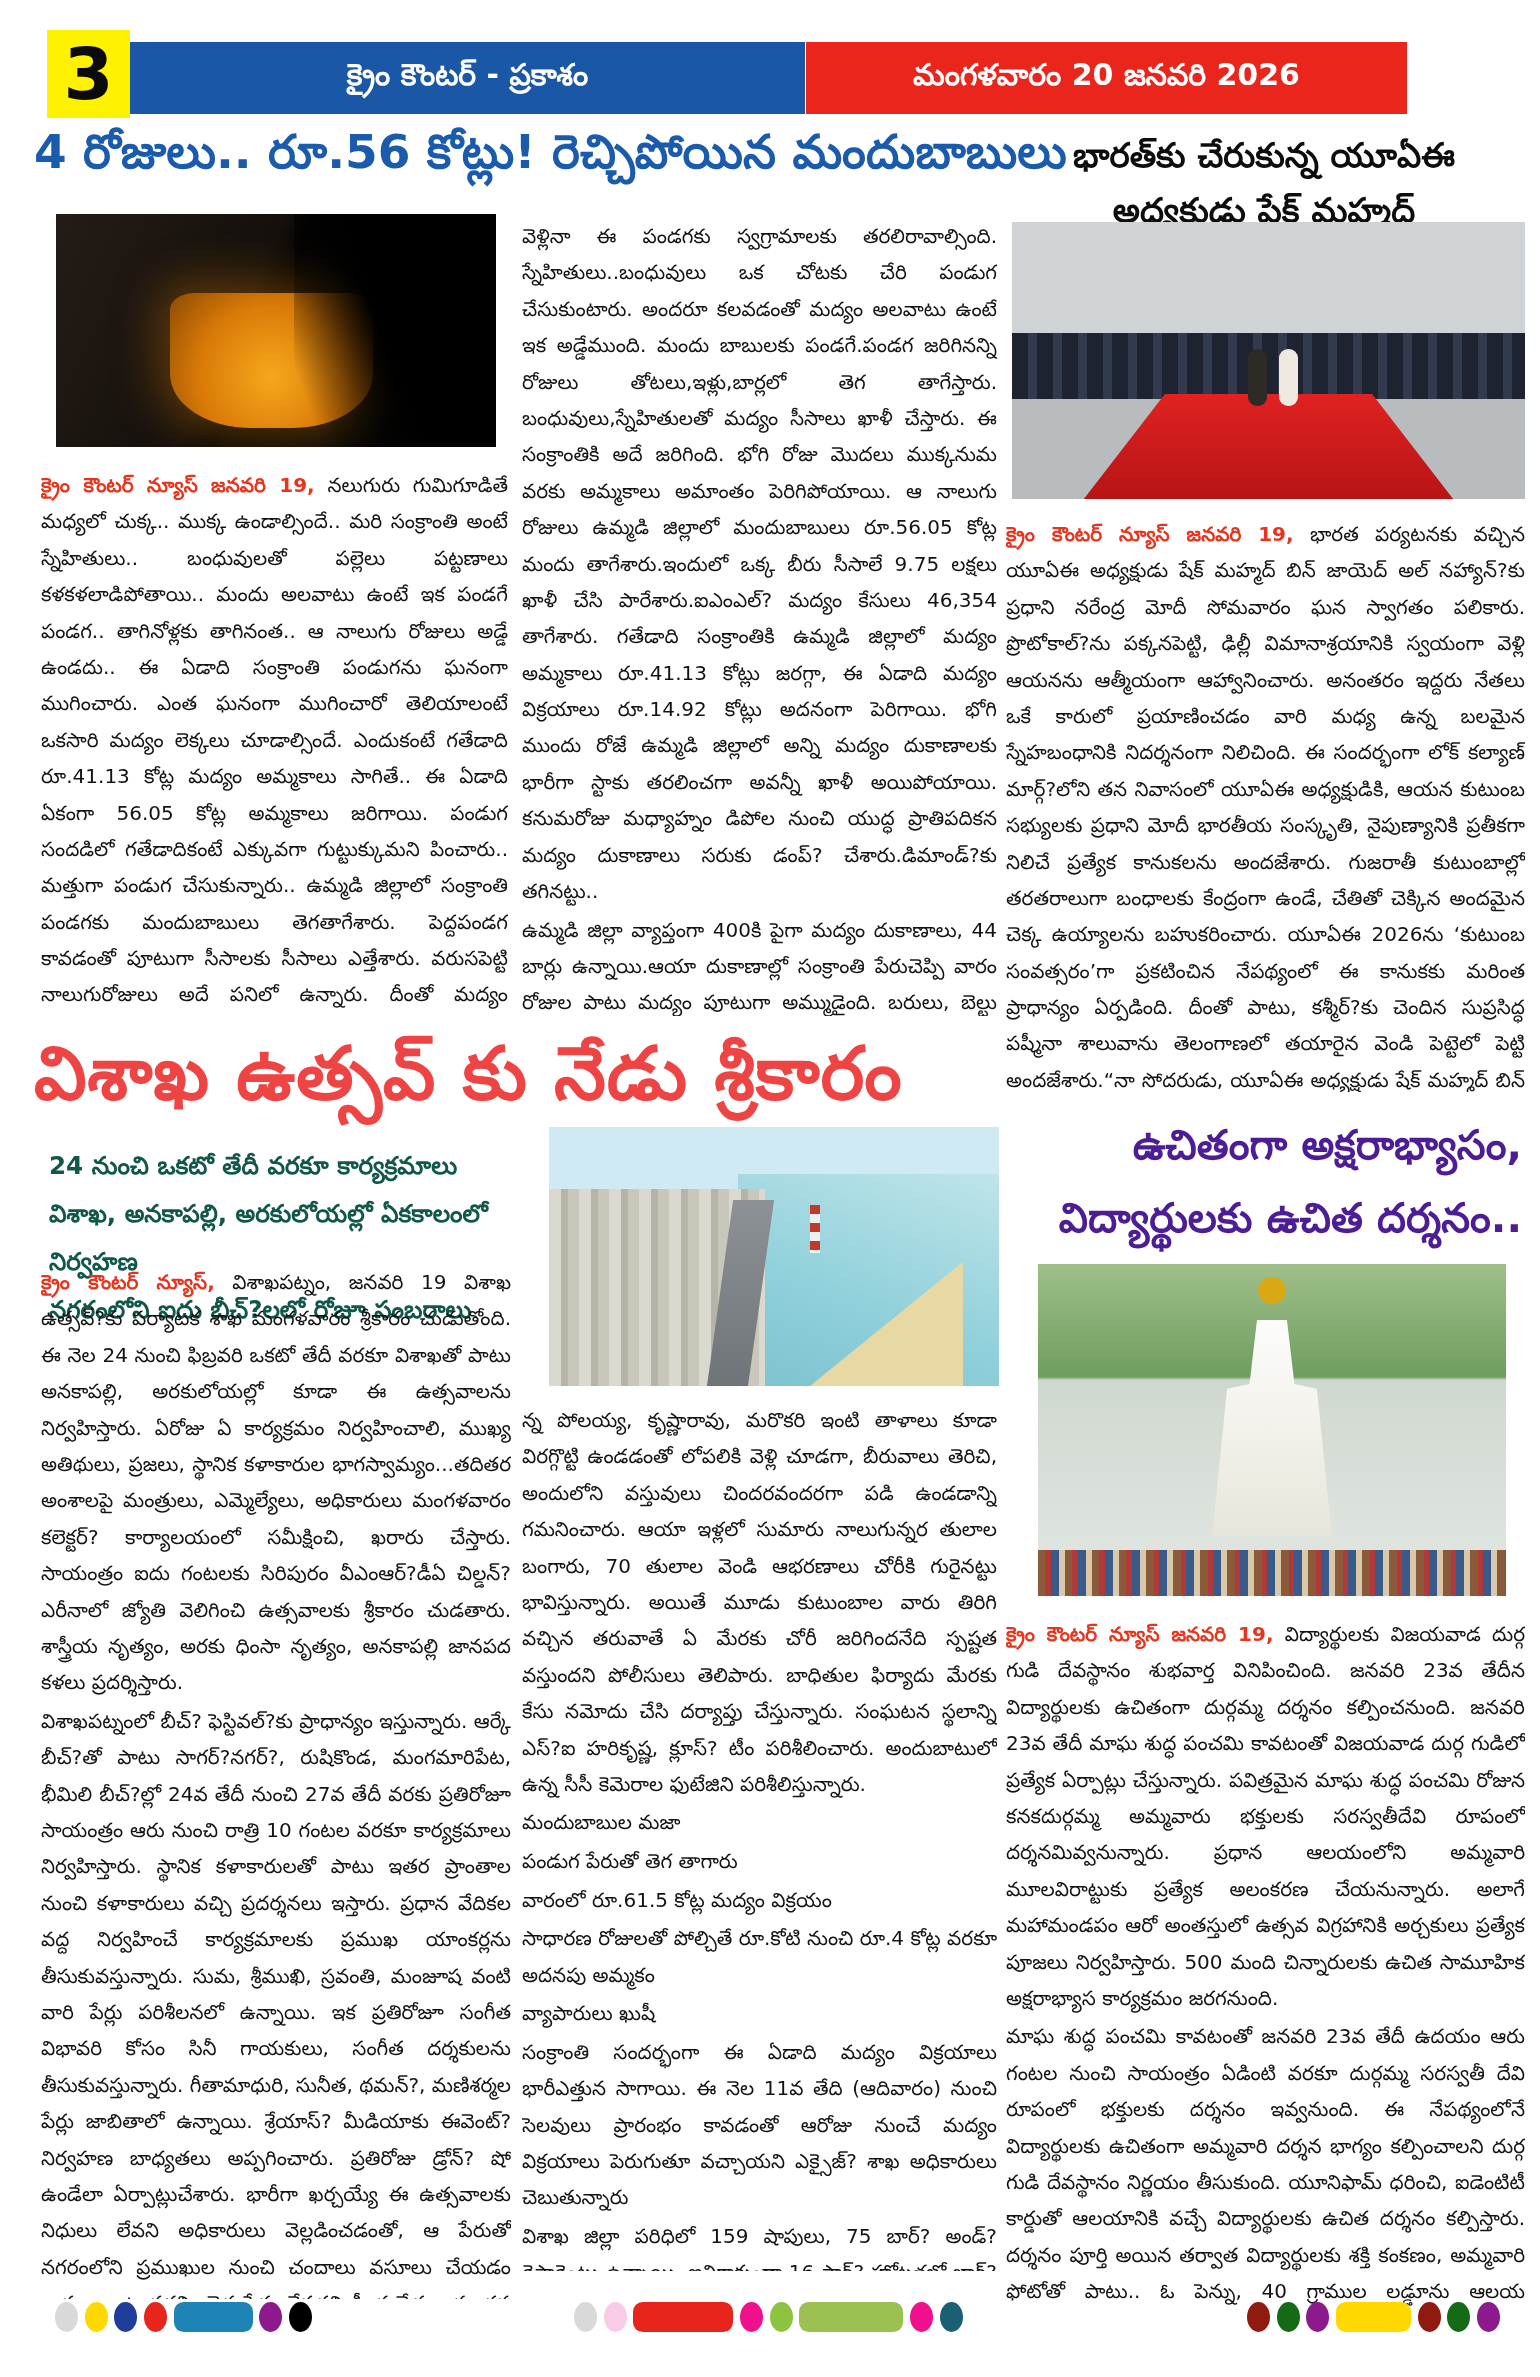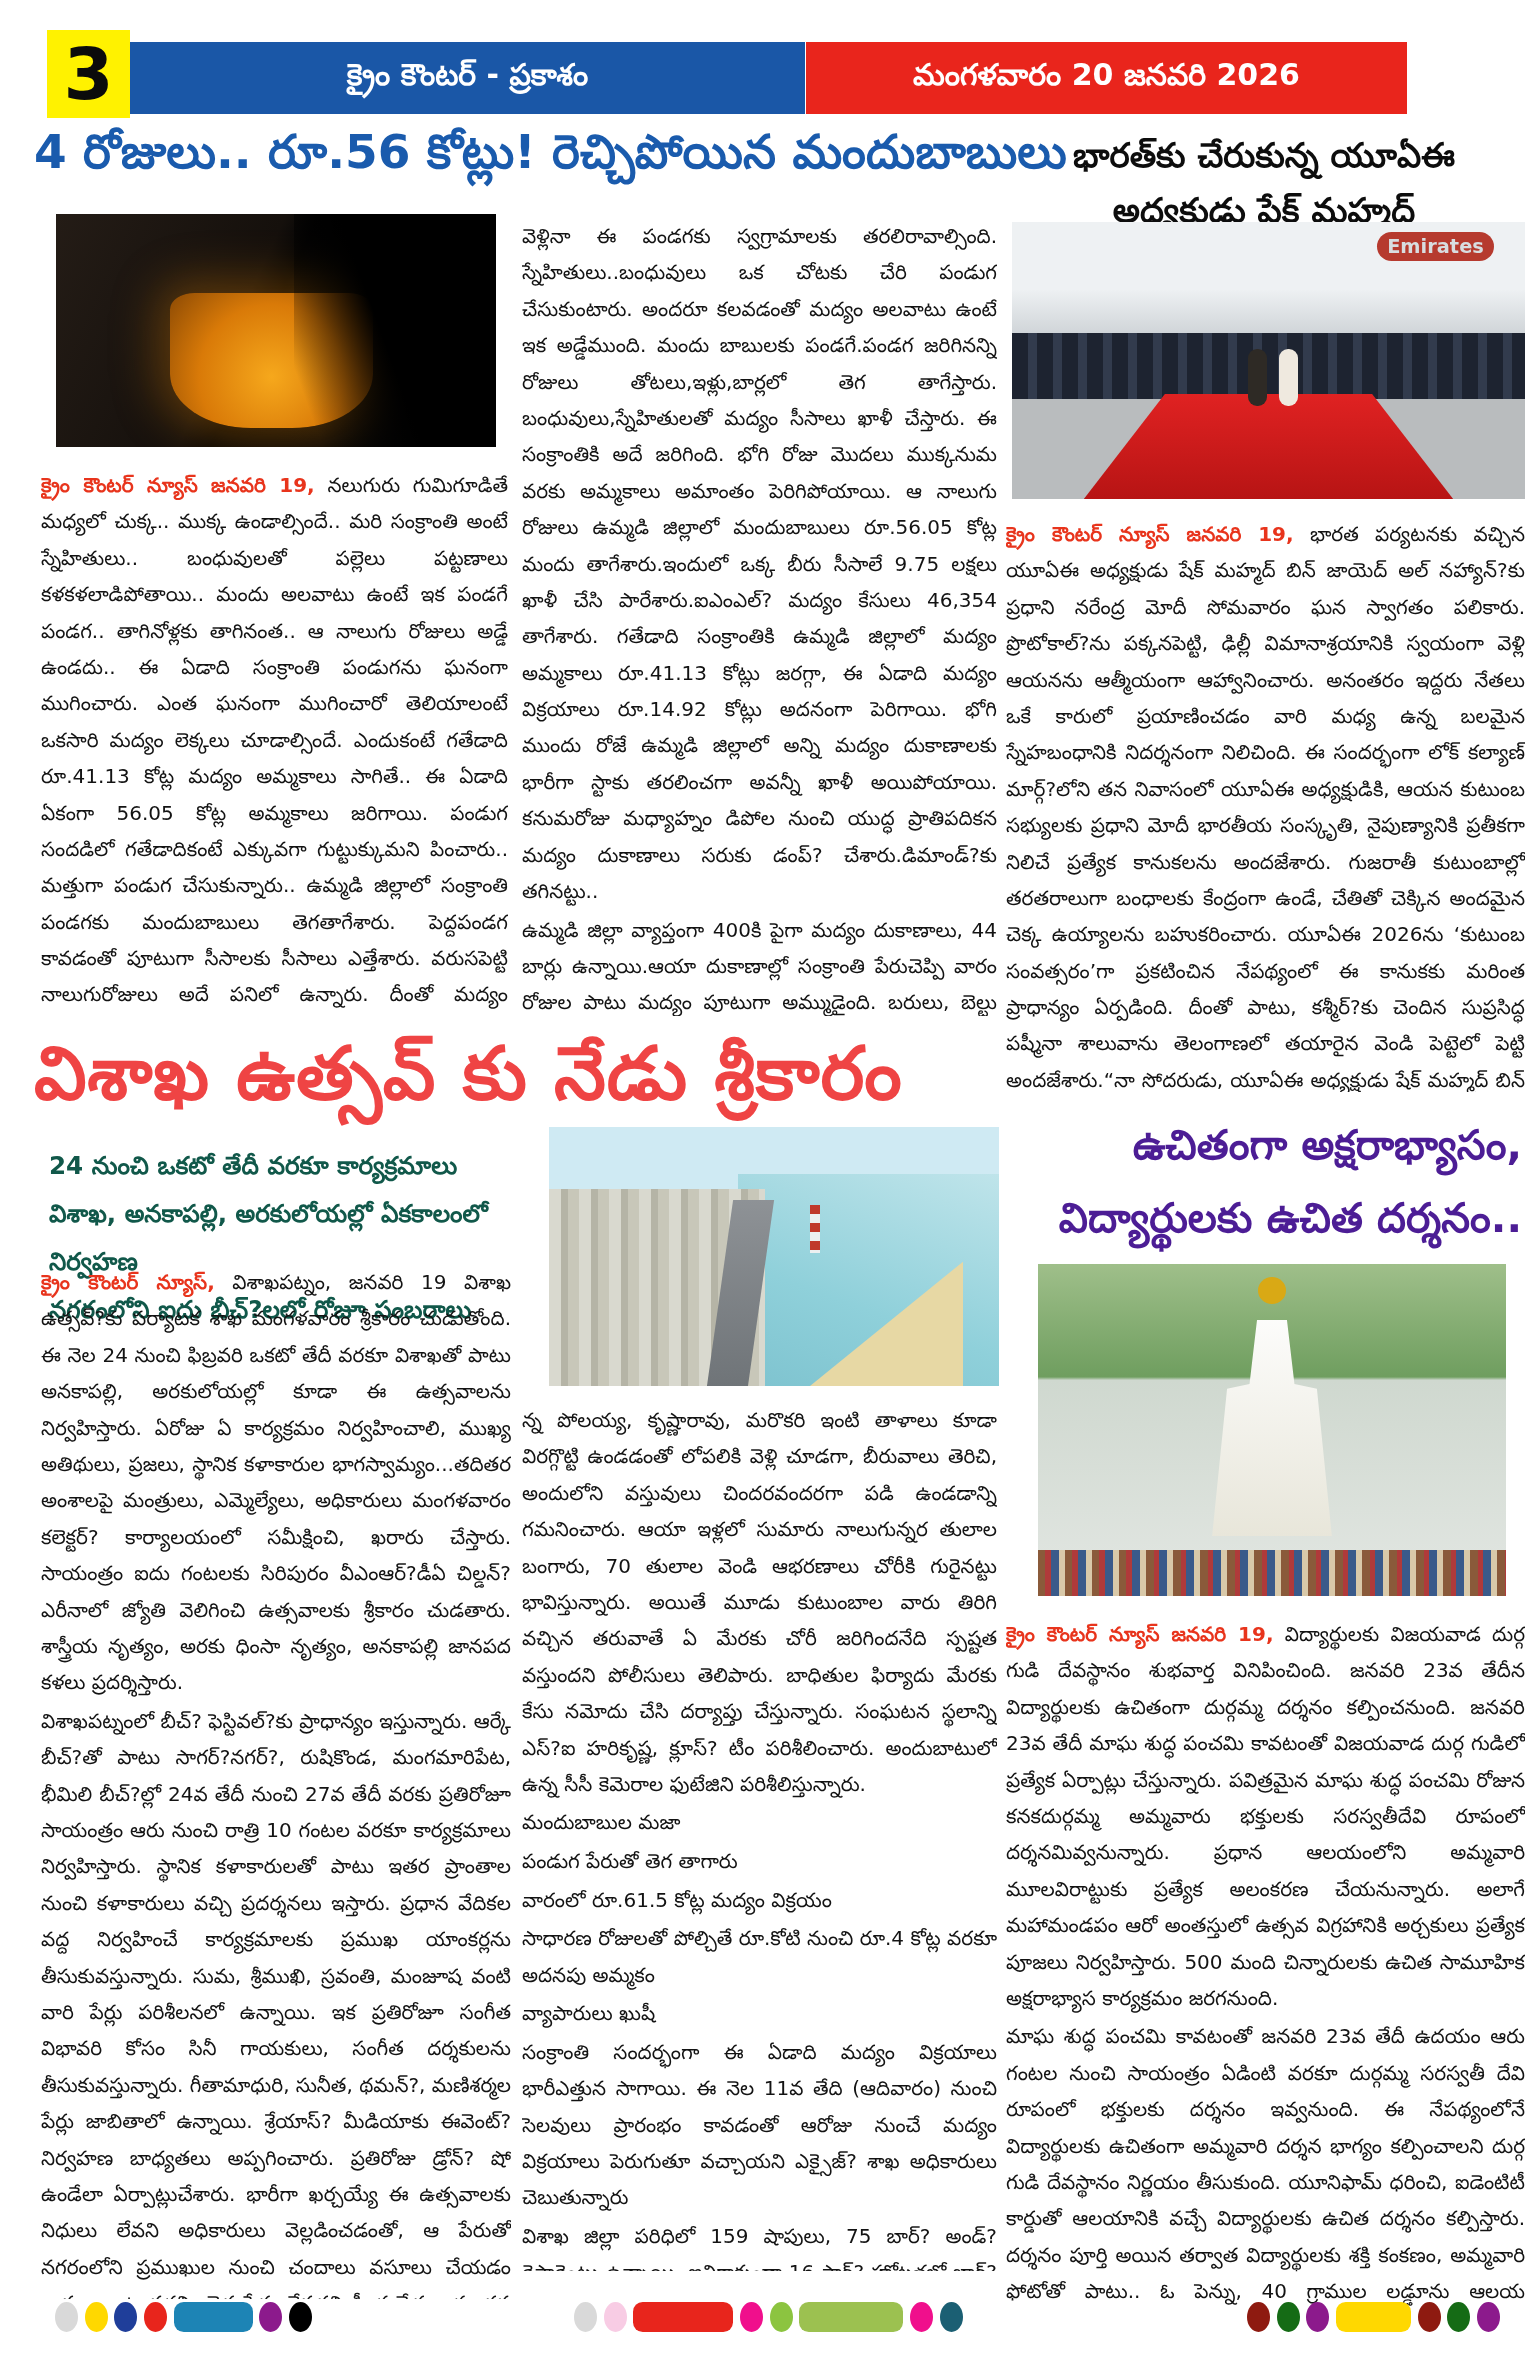--- a/index.html
+++ b/index.html
@@ -115,23 +115,20 @@
     <p>ఉమ్మడి జిల్లా వ్యాప్తంగా 400కి పైగా మద్యం దుకాణాలు, 44 బార్లు ఉన్నాయి.ఆయా దుకాణాల్లో సంక్రాంతి పేరుచెప్పి వారం రోజుల పాటు మద్యం పూటుగా అమ్ముడైంది. బరులు, బెల్టు షాపుల వద్ద ఎక్కువ ధరకు మద్యం విక్రయాలు జరిగాయి. పండుగకు అమ్మకాలు ఎక్కువగా ఉంటాయని తెలిసిందే. దీంతో మద్యం షాపులు, బార్?ల యజమానులు డిమాండ్?కు తగినట్టు ముందుగానే సరుకును సిద్ధం చేసుకున్నారు. డిపోల నుంచి 17న అధిక సంఖ్యలో సరఫరా జరిగింది.అక్కడి నుంచి అధిక సంఖ్యలో బరులు,బెల్టు షాపులకు చేరుకున్నాయి.</p>
 
   </div>
 
   <div class="abs hl-right">
     <div>భారత్‌కు చేరుకున్న యూఏఈ</div>
     <div>అధ్యక్షుడు షేక్ మహ్మద్</div>
   </div>
 
   <div class="abs photo photo-uae">
-    <div class="uae-plane">
-      <span class="uae-plane-text">Emirates</span>
-    </div>
     <div class="uae-guards"></div>
     <div class="uae-tarmac"></div>
     <div class="uae-carpet"></div>
     <div class="uae-fig1"></div>
     <div class="uae-fig2"></div>
   </div>
 
   <div class="abs body-col col-uae">
     <p><span class="dateline">క్రైం కౌంటర్ న్యూస్ జనవరి 19,</span>
        <span>భారత పర్యటనకు వచ్చిన యూఏఈ అధ్యక్షుడు షేక్ మహ్మద్ బిన్ జాయెద్ అల్ నహ్యాన్?కు ప్రధాని నరేంద్ర మోదీ సోమవారం ఘన స్వాగతం పలికారు. ప్రొటోకాల్?ను పక్కనపెట్టి, ఢిల్లీ విమానాశ్రయానికి స్వయంగా వెళ్లి ఆయనను ఆత్మీయంగా ఆహ్వానించారు. అనంతరం ఇద్దరు నేతలు ఒకే కారులో ప్రయాణించడం వారి మధ్య ఉన్న బలమైన స్నేహబంధానికి నిదర్శనంగా నిలిచింది. ఈ సందర్భంగా లోక్ కల్యాణ్ మార్గ్?లోని తన నివాసంలో యూఏఈ అధ్యక్షుడికి, ఆయన కుటుంబ సభ్యులకు ప్రధాని మోదీ భారతీయ సంస్కృతి, నైపుణ్యానికి ప్రతీకగా నిలిచే ప్రత్యేక కానుకలను అందజేశారు. గుజరాతీ కుటుంబాల్లో తరతరాలుగా బంధాలకు కేంద్రంగా ఉండే, చేతితో చెక్కిన అందమైన చెక్క ఉయ్యాలను బహుకరించారు. యూఏఈ 2026ను ‘కుటుంబ సంవత్సరం’గా ప్రకటించిన నేపథ్యంలో ఈ కానుకకు మరింత ప్రాధాన్యం ఏర్పడింది. దీంతో పాటు, కశ్మీర్?కు చెందిన సుప్రసిద్ధ పష్మీనా శాలువాను తెలంగాణలో తయారైన వెండి పెట్టెలో పెట్టి అందజేశారు.“నా సోదరుడు, యూఏఈ అధ్యక్షుడు షేక్ మహ్మద్ బిన్ జాయెద్ అల్ నహ్యాన్?కు స్వాగతం పలికేందుకు విమానాశ్రయానికి వెళ్లాను. బలమైన భారత్-యూఏఈ స్నేహానికి ఆయన ఇస్తున్న ప్రాధాన్యాన్ని ఈ పర్యటన తెలియజేస్తోంది” అని ప్రధాని మోదీ ‘ఎక్స్’లో పోస్ట్ చేశారు. యూఏఈ అధ్యక్షుడి తల్లి షేఖా ఫాతిమాకు కూడా పష్మీనా శాలువాతో పాటు, వెండి పెట్టెలో కశ్మీరీ కుంకుమపువ్వును బహూకరించారు.ఇరు దేశాల మధ్య వాణిజ్యం, పెట్టుబడులు, ఇంధన రంగాల్లో బలమైన సంబంధాలు ఉన్నాయి. ఈ పర్యటన ద్వారా వ్యూహాత్మక భాగస్వామ్యాన్ని మరింత ముందుకు తీసుకెళ్లడంతో పాటు, ప్రాంతీయ, అంతర్జాతీయ అంశాలపై చర్చించనున్నారు. గత దశాబ్ద కాలంలో యూఏఈ అధ్యక్షుడు భారత్?లో పర్యటించడం ఇది ఐదోసారి కావడం గమనార్హం.</span></p>

